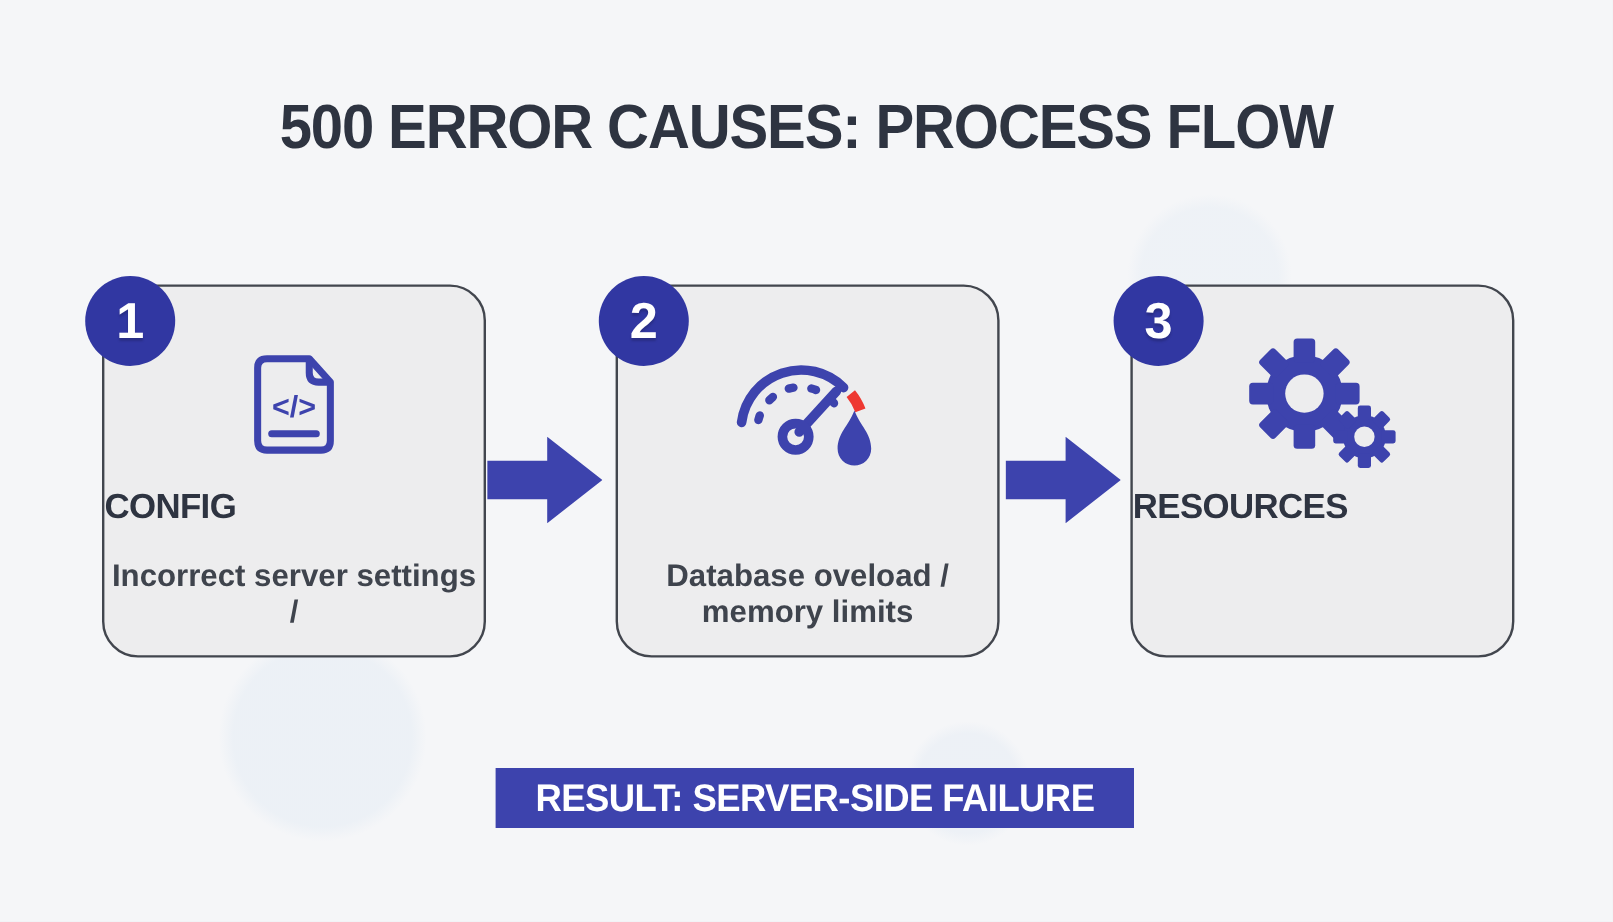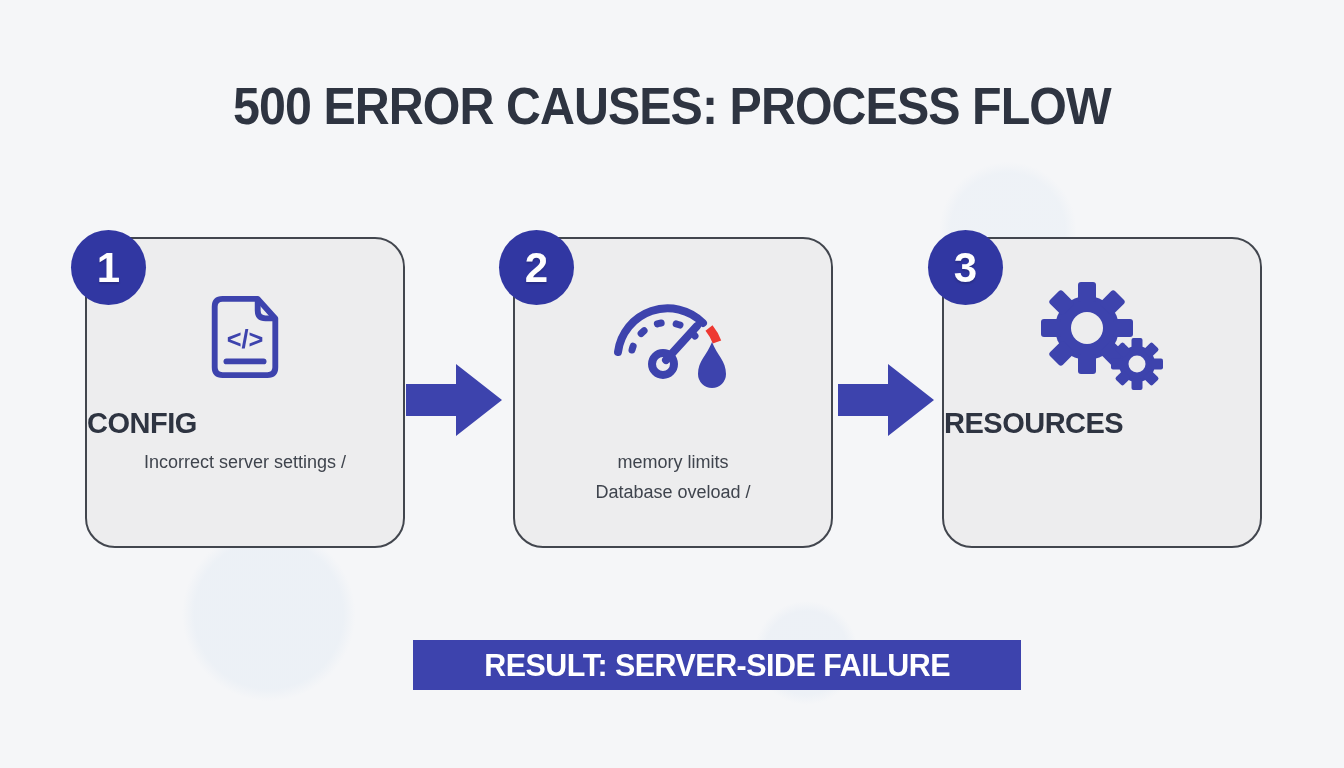--- a/index.html
+++ b/index.html
@@ -60,33 +60,34 @@
     display:flex;align-items:center;justify-content:center;
   }
   .card-title{
     position:absolute;top:168px;left:0;width:100%;
     text-align:left;
     font-size:29px;font-weight:bold;
     color:var(--text_dark,#2e3441);
     letter-spacing:-.5px;
   }
   .card-desc{
-    position:absolute;top:208px;left:0;width:100%;
+    position:absolute;top:225px;left:0;width:100%;
     text-align:center;
-    font-size:18px;line-height:30px;
+    font-size:26px;line-height:30px;
     color:var(--text_body,#3f444d);
+    font-weight:bold;
   }
 
   .flow-arrow{position:absolute;top:364px;width:96px;height:72px;}
   #arrow-1{left:406px;}
   #arrow-2{left:838px;}
 
   .result-banner{
     position:absolute;left:413px;top:640px;
-    width:608px;height:50px;
+    width:532px;height:50px;
     background:var(--indigo,#3d43ad);
     display:flex;align-items:center;justify-content:center;
     color:#fff;font-size:32px;font-weight:bold;
     letter-spacing:-.5px;white-space:nowrap;
   }
   .result-banner .squeeze{display:inline-block;transform:scaleX(.95);transform-origin:center;}
 
   svg{display:block;}
   .ink{color:var(--indigo,#3d43ad);}
 </style>
@@ -135,22 +136,22 @@
         <path d="M26,72 A36,36 0 0 1 89,58" fill="none" stroke="currentColor" stroke-width="7" stroke-linecap="round" stroke-dasharray="4 15"></path>
 
         <line x1="60" y1="82" x2="91" y2="48" stroke="currentColor" stroke-width="8" stroke-linecap="round"></line>
 
         <circle cx="57" cy="86" r="11" fill="none" stroke="currentColor" stroke-width="8"></circle>
 
         <path d="M106,64 C101,77 92,83 92,96 A14,14 0 1 0 120,96 C120,83 111,77 106,64 Z" fill="currentColor"></path>
       </svg>
     </div>
     <div class="card-desc">
+      <div>Database oveload /</div>
       <div>memory limits</div>
-      <div>Database oveload /</div>
     </div>
   </div>
 
   <svg class="flow-arrow" id="arrow-2" viewBox="0 0 96 72">
     <polygon points="0,20 50,20 50,0 96,36 50,72 50,52 0,52" fill="var(--indigo,#3d43ad)"></polygon>
   </svg>
 
   <div class="card" id="card-3">
     <div class="badge">
       <span>3</span>

